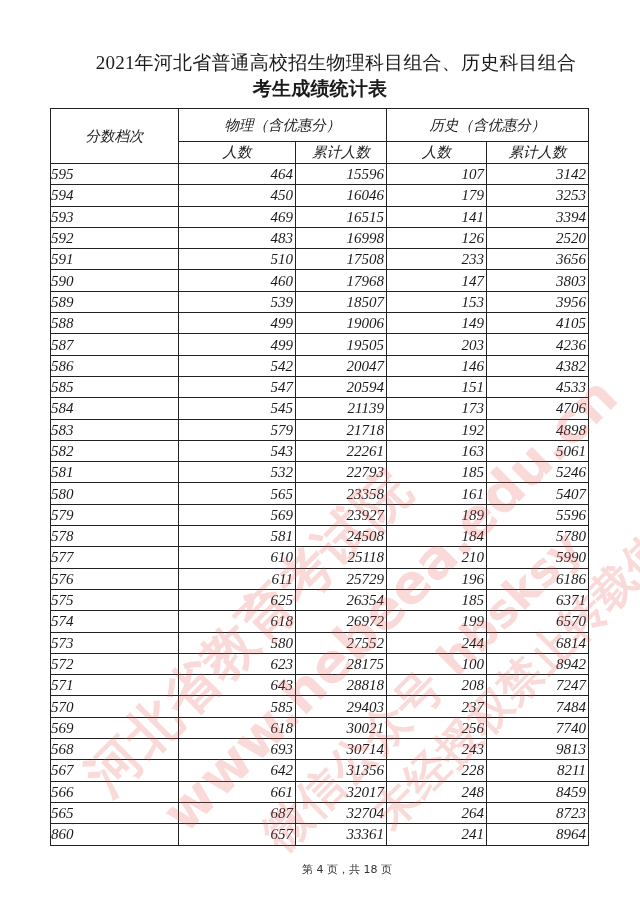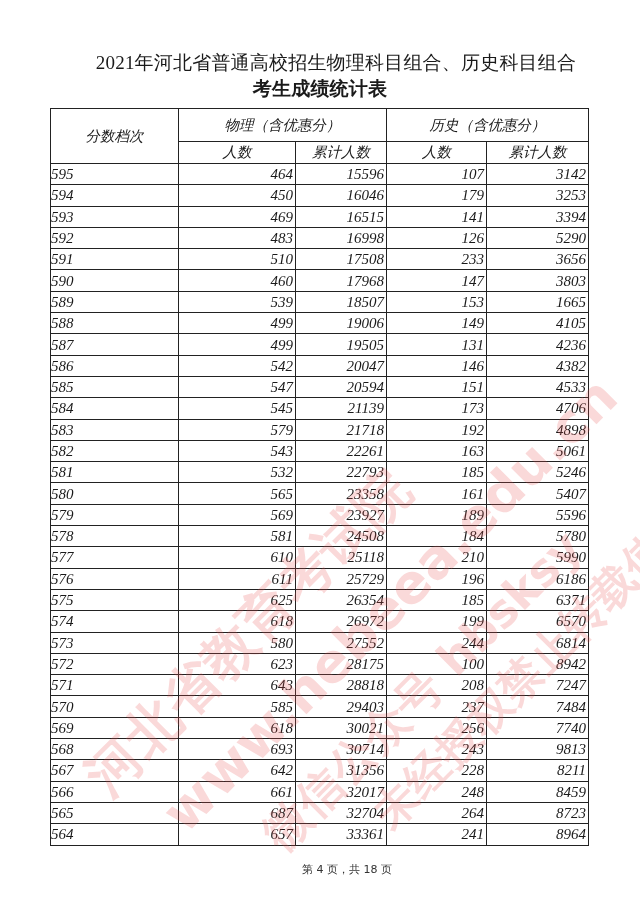--- a/index.html
+++ b/index.html
@@ -65,55 +65,55 @@
         <td class="num">469</td>
         <td class="num">16515</td>
         <td class="num">141</td>
         <td class="num">3394</td>
       </tr>
       <tr>
         <td class="score">592</td>
         <td class="num">483</td>
         <td class="num">16998</td>
         <td class="num">126</td>
-        <td class="num">5290</td>
+        <td class="num">2520</td>
       </tr>
       <tr>
         <td class="score">591</td>
         <td class="num">510</td>
         <td class="num">17508</td>
         <td class="num">233</td>
         <td class="num">3656</td>
       </tr>
       <tr>
         <td class="score">590</td>
         <td class="num">460</td>
         <td class="num">17968</td>
         <td class="num">147</td>
         <td class="num">3803</td>
       </tr>
       <tr>
         <td class="score">589</td>
         <td class="num">539</td>
         <td class="num">18507</td>
         <td class="num">153</td>
-        <td class="num">1665</td>
+        <td class="num">3956</td>
       </tr>
       <tr>
         <td class="score">588</td>
         <td class="num">499</td>
         <td class="num">19006</td>
         <td class="num">149</td>
         <td class="num">4105</td>
       </tr>
       <tr>
         <td class="score">587</td>
         <td class="num">499</td>
         <td class="num">19505</td>
-        <td class="num">131</td>
+        <td class="num">203</td>
         <td class="num">4236</td>
       </tr>
       <tr>
         <td class="score">586</td>
         <td class="num">542</td>
         <td class="num">20047</td>
         <td class="num">146</td>
         <td class="num">4382</td>
       </tr>
       <tr>
@@ -257,21 +257,21 @@
         <td class="num">8459</td>
       </tr>
       <tr>
         <td class="score">565</td>
         <td class="num">687</td>
         <td class="num">32704</td>
         <td class="num">264</td>
         <td class="num">8723</td>
       </tr>
       <tr>
-        <td class="score">564</td>
+        <td class="score">860</td>
         <td class="num">657</td>
         <td class="num">33361</td>
         <td class="num">241</td>
         <td class="num">8964</td>
       </tr>
     </tbody>
 </table>
 
 <div class="watermark" style="left:70px; top:760px;">河北省教育考试院</div>
 <div class="watermark" style="left:150px; top:800px;">www.hebeea.edu.cn</div>

